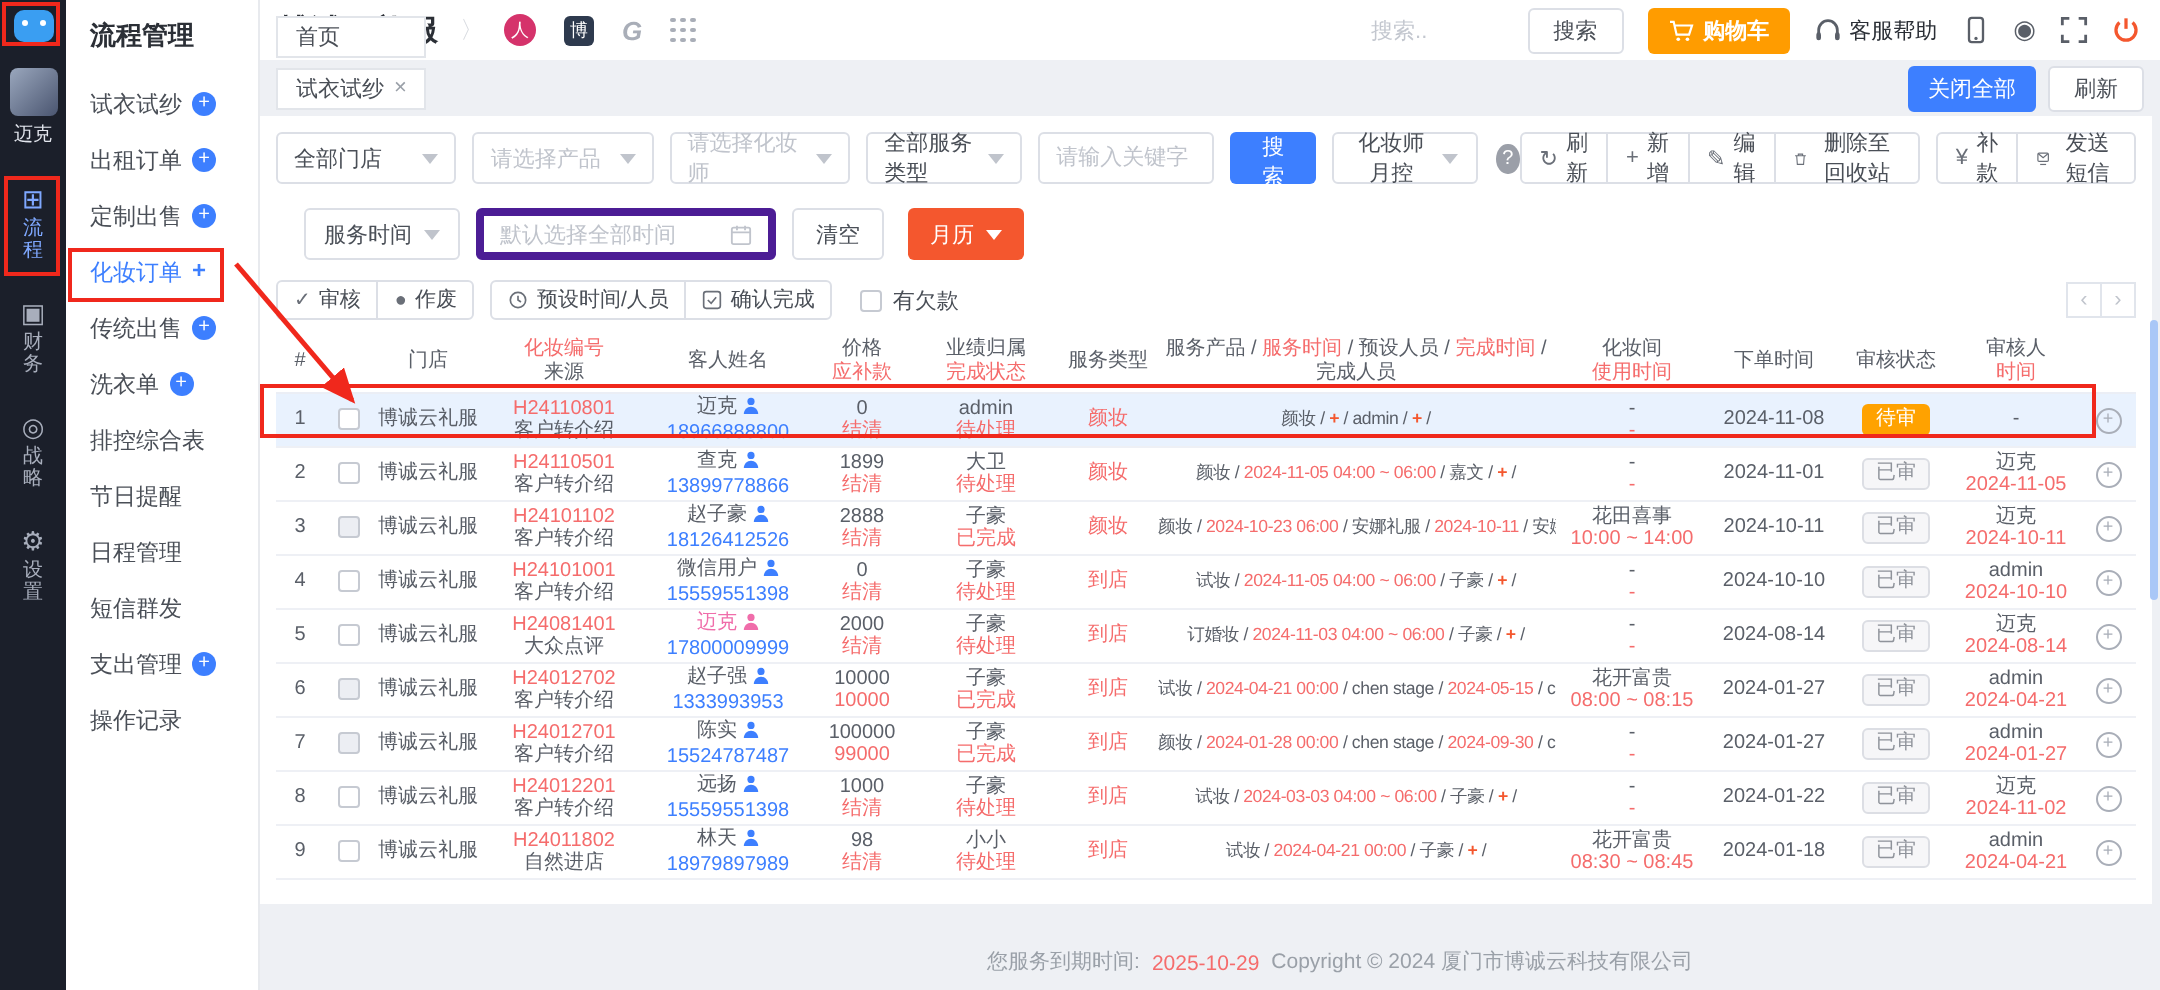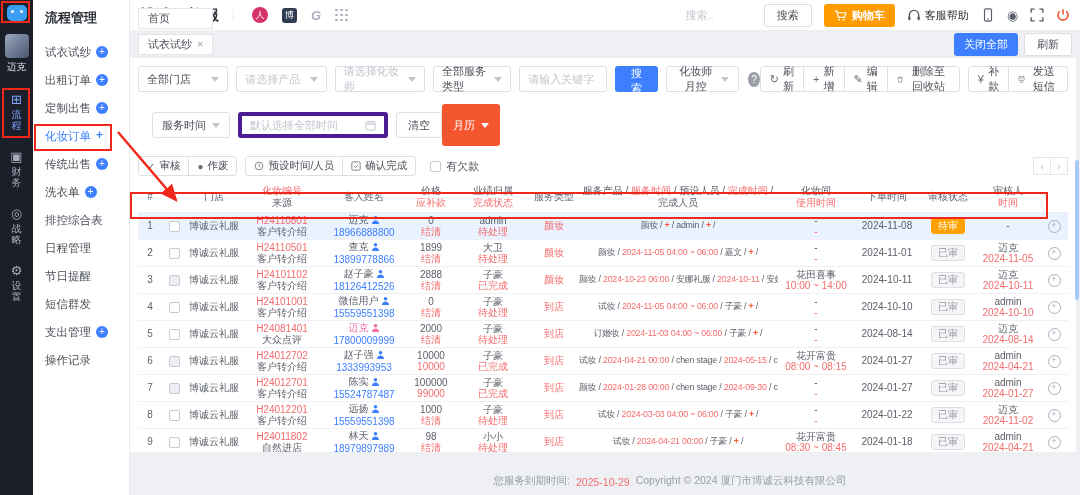--- a/index.html
+++ b/index.html
@@ -75,21 +75,21 @@
 .gb .bi{font-size:11px;color:#6a6f78;}
 
 .frow2{margin-top:12px;}
 .stab{height:26px;padding:0 10px;border:1px solid #e1e5ec;background:#f6f7fa;color:#4a4f57;font-size:11px;display:flex;align-items:center;margin-left:-1px;cursor:pointer;}
 .stab:first-child{margin-left:0;border-radius:3px 0 0 3px;}
 .stab:last-child{border-radius:0 3px 3px 0;}
 .stab.active{background:#fff;color:#3d7fff;}
 .sel-time{height:26px;border:1px solid #dcdfe6;border-radius:3px;background:#fff;display:flex;align-items:center;padding:0 9px;font-size:11px;color:#4a4f57;margin-left:14px;cursor:pointer;}
 .date-inp{height:26px;width:150px;border:4px solid #4c1d95;border-radius:3px;display:flex;align-items:center;justify-content:space-between;padding:0 8px;margin-left:8px;cursor:pointer;}
 .btn-clear{height:26px;border:1px solid #dcdfe6;background:#fff;border-radius:3px;padding:0 11px;font-size:11px;color:#4a4f57;margin-left:8px;}
-.btn-cal{height:42px;background:#f4572e;color:#fff;border:none;border-radius:3px;padding:0 11px;font-size:11px;display:flex;align-items:center;}
+.btn-cal{height:26px;background:#f4572e;color:#fff;border:none;border-radius:3px;padding:0 11px;font-size:11px;display:flex;align-items:center;margin-left:12px;}
 
 .frow3{margin-top:10px;}
 .ob{height:20px;font-size:10.5px;padding:0 8px;border:1px solid #dcdfe6;background:#fff;color:#4a4f57;display:flex;align-items:center;gap:4px;margin-left:-1px;}
 .grp .ob:first-child{margin-left:0;border-radius:3px 0 0 3px;}
 .grp .ob:last-child{border-radius:0 3px 3px 0;}
 .ob .oi{font-size:10px;color:#6a6f78;display:flex;}
 .ckwrap{display:flex;align-items:center;margin-left:14px;cursor:pointer;}
 .chk{width:11px;height:11px;border:1px solid #c6cad2;border-radius:2px;background:#fff;}
 .ck-lbl{margin-left:5px;font-size:11px;color:#4a4f57;}
 .hscroll{margin-left:auto;display:flex;}
@@ -185,24 +185,24 @@
         <span class="pl">+</span>
       </div>
       <div class="sb-item">
         <span>洗衣单</span>
         <span class="pl">+</span>
       </div>
       <div class="sb-item">
         <span>排控综合表</span>
       </div>
       <div class="sb-item">
+        <span>节日提醒</span>
+      </div>
+      <div class="sb-item">
         <span>日程管理</span>
-      </div>
-      <div class="sb-item">
-        <span>节日提醒</span>
       </div>
       <div class="sb-item">
         <span>短信群发</span>
       </div>
       <div class="sb-item">
         <span>支出管理</span>
         <span class="pl">+</span>
       </div>
       <div class="sb-item">
         <span>操作记录</span>

